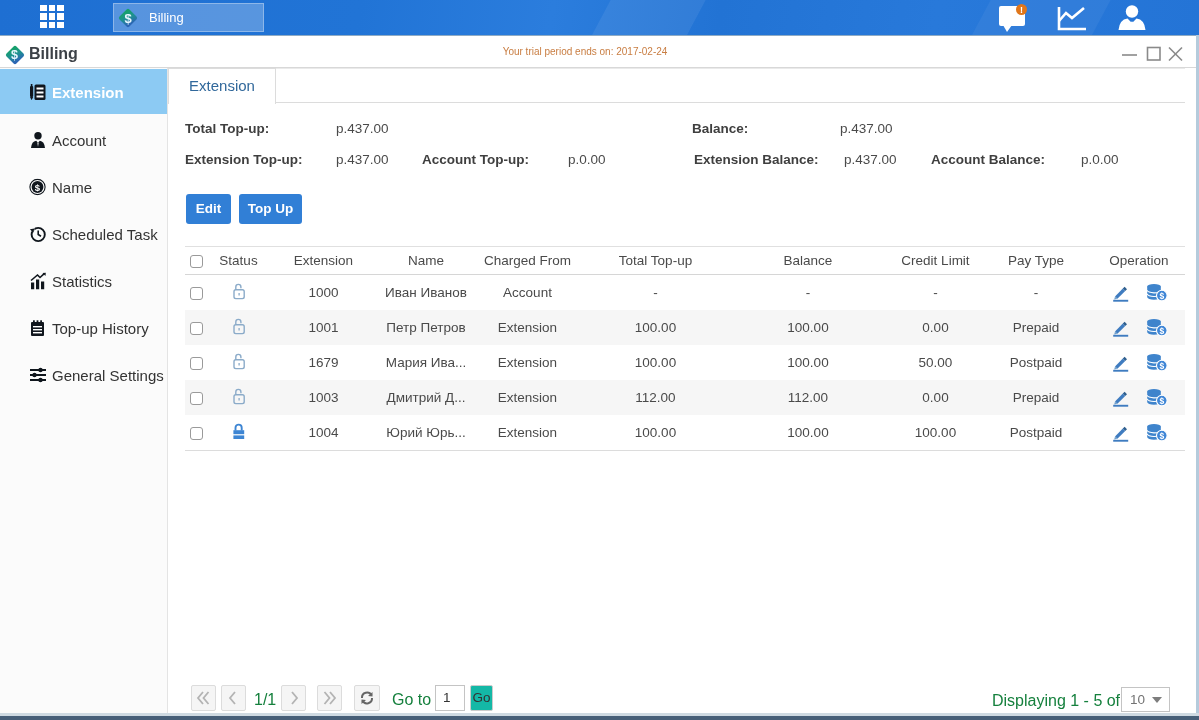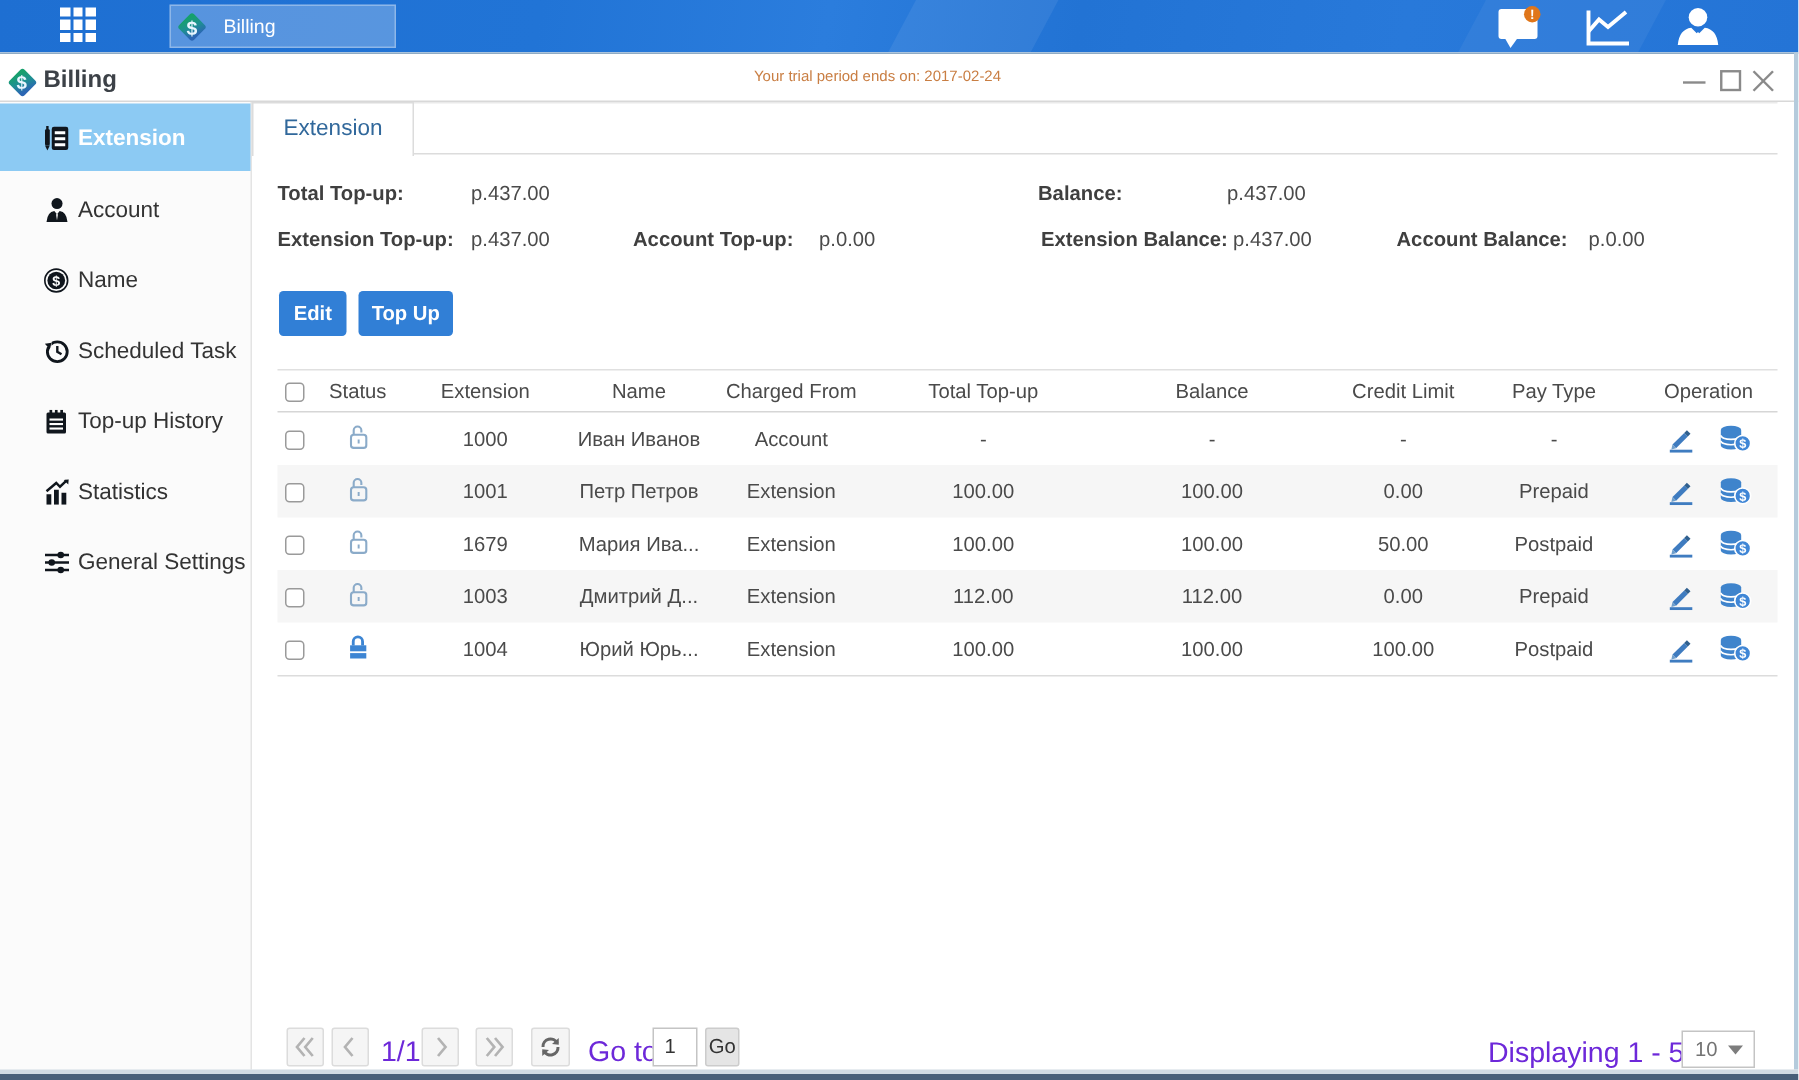--- a/index.html
+++ b/index.html
@@ -36,42 +36,42 @@
 .sitem.sel { background:#8ccaf3; height:45px; margin-bottom:2px; }
 .sitem.sel .lbl { color:#fff; font-weight:bold; }
 
 
 #tabstrip { position:absolute; left:168px; top:68px; width:1017px; height:35px; border-top:1px solid #eaeaea; border-bottom:1px solid #dcdcdc; background:#fff; }
 #tabactive { position:absolute; left:168px; top:68px; width:108px; height:36px; background:#fff;
   border:1px solid #dcdcdc; border-bottom:none; z-index:2; text-align:center; line-height:34px; font-size:15px; color:#31689b; }
 
 
 .lab { position:absolute; font-size:13.5px; font-weight:bold; color:#3f3f3f; }
-.val { position:absolute; font-size:13.5px; color:#4a4a4a; }
+.val { position:absolute; font-size:13.5px; color:#4a4a4a;margin-left:22px; }
 
 
 .btn { position:absolute; background:#317fd6; border-radius:3px; color:#fff; font-size:13.5px; font-weight:bold; text-align:center; line-height:30px; height:30px; }
 
 
 #tbl { position:absolute; left:185px; top:246px; width:1000px; font-size:13.5px; color:#4a4a4a; }
 .trow { display:flex; align-items:center; height:35px; }
 .thead { height:29px; border-top:1px solid #e0e0e0; border-bottom:1px solid #d6d6d6; }
 .trow.alt { background:#f6f6f6; }
 #tbl .c { text-align:center; flex:none; }
 .c1{width:22px;} .c2{width:63px;} .c3{width:107px;} .c4{width:98px;} .c5{width:105px;}
 .c6{width:151px;} .c7{width:154px;} .c8{width:101px;} .c9{width:100px;} .c10{width:99px;}
 .cbx { display:inline-block; width:13px; height:13px; border:1px solid #9a9a9a; border-radius:3px; background:#fff; margin-left:1px; vertical-align:middle; }
 #tblbottom { border-bottom:1px solid #dcdcdc; }
 .ops svg { vertical-align:middle; }
 
 
 .pgbtn { position:absolute; top:685px; width:25px; height:26px; background:#f5f5f5; border:1px solid #dcdcdc; border-radius:2px; color:#a8a8a8; font-size:19px; text-align:center; line-height:23px; }
-.pgtxt { position:absolute; font-size:19px; color:#6d28d9; }
+.pgtxt { position:absolute; font-size:16px; color:#15803d; }
 #goinput { position:absolute; left:435px; top:685px; width:30px; height:26px; border:1px solid #c4c4c4; font-size:13.5px; color:#333; padding-left:7px; line-height:24px; background:#fff; }
-#gobtn { position:absolute; left:470px; top:685px; width:23px; height:26px; background:#e5e5e5; border:1px solid #ccc; border-radius:2px; font-size:13.5px; color:#333; text-align:center; line-height:24px; }
+#gobtn { position:absolute; left:470px; top:685px; width:23px; height:26px; background:#14b8a6; border:1px solid #ccc; border-radius:2px; font-size:13.5px; color:#333; text-align:center; line-height:24px; }
 #dd { position:absolute; left:1121px; top:687px; width:49px; height:25px; border:1px solid #c4c4c4; background:#fff; }
 #dd .n { position:absolute; left:8px; top:4px; font-size:13.5px; color:#737373; }
 #dd .tri { position:absolute; right:7px; top:9px; width:0; height:0; border-left:5.5px solid transparent; border-right:5.5px solid transparent; border-top:6px solid #7d7d7d; }
 
 
 #edgeR { position:absolute; left:1196px; top:35px; width:3px; height:678px; background:#b5cbdc; }
 #edgeB1 { position:absolute; left:0; top:713px; width:1199px; height:3px; background:#cfdae2; }
 #edgeB2 { position:absolute; left:0; top:716px; width:1199px; height:4px; background:#475f78; }
 </style>
 </head>
@@ -161,40 +161,40 @@
   <div class="sitem">
       <svg width="18" height="18" viewBox="0 0 18 18">
         <circle cx="9.2" cy="9.5" r="6.6" fill="none" stroke="#10161d" stroke-width="1.9"></circle>
         <rect x="0.8" y="3" width="4.6" height="3.2" fill="#fbfbfb"></rect>
         <path d="M0.9 4.2 L5.4 3.5 L4.2 7.8 Z" fill="#10161d"></path>
         <path d="M9.2 5.6 L9.2 9.5 L12 11.2" stroke="#10161d" stroke-width="1.6" fill="none"></path>
       </svg>
       <span class="lbl">Scheduled Task</span>
     </div>
   <div class="sitem">
+      <svg width="18" height="17" viewBox="0 0 18 17">
+        <rect x="2" y="10" width="3.2" height="7" fill="#10161d"></rect>
+        <rect x="7" y="7" width="3.2" height="10" fill="#10161d"></rect>
+        <rect x="12" y="9" width="3.2" height="8" fill="#10161d"></rect>
+        <path d="M2 8 L8.5 2.5 L11 5 L15.5 0.8" stroke="#10161d" stroke-width="1.6" fill="none"></path>
+        <path d="M16.8 0 L13.5 0.5 L16.5 3.5 Z" fill="#10161d"></path>
+      </svg>
+      <span class="lbl">Statistics</span>
+    </div>
+  <div class="sitem">
       <svg width="17" height="17" viewBox="0 0 17 17">
         <rect x="2" y="2.5" width="13" height="14" rx="1" fill="#10161d"></rect>
         <rect x="4" y="0.8" width="1.8" height="3.4" fill="#10161d"></rect>
         <rect x="7.6" y="0.8" width="1.8" height="3.4" fill="#10161d"></rect>
         <rect x="11.2" y="0.8" width="1.8" height="3.4" fill="#10161d"></rect>
         <rect x="4" y="6.5" width="9" height="1.4" fill="#fff"></rect>
         <rect x="4" y="9.5" width="9" height="1.4" fill="#fff"></rect>
         <rect x="4" y="12.5" width="9" height="1.4" fill="#fff"></rect>
       </svg>
       <span class="lbl">Top-up History</span>
-    </div>
-  <div class="sitem">
-      <svg width="18" height="17" viewBox="0 0 18 17">
-        <rect x="2" y="10" width="3.2" height="7" fill="#10161d"></rect>
-        <rect x="7" y="7" width="3.2" height="10" fill="#10161d"></rect>
-        <rect x="12" y="9" width="3.2" height="8" fill="#10161d"></rect>
-        <path d="M2 8 L8.5 2.5 L11 5 L15.5 0.8" stroke="#10161d" stroke-width="1.6" fill="none"></path>
-        <path d="M16.8 0 L13.5 0.5 L16.5 3.5 Z" fill="#10161d"></path>
-      </svg>
-      <span class="lbl">Statistics</span>
     </div>
   <div class="sitem">
       <svg width="18" height="17" viewBox="0 0 18 17">
         <line x1="1" y1="3.5" x2="17" y2="3.5" stroke="#10161d" stroke-width="1.8"></line>
         <line x1="1" y1="8.5" x2="17" y2="8.5" stroke="#10161d" stroke-width="1.8"></line>
         <line x1="1" y1="13.5" x2="17" y2="13.5" stroke="#10161d" stroke-width="1.8"></line>
         <circle cx="11.5" cy="3.5" r="2.2" fill="#10161d"></circle>
         <circle cx="5.5" cy="8.5" r="2.2" fill="#10161d"></circle>
         <circle cx="11.5" cy="13.5" r="2.2" fill="#10161d"></circle>
       </svg>

